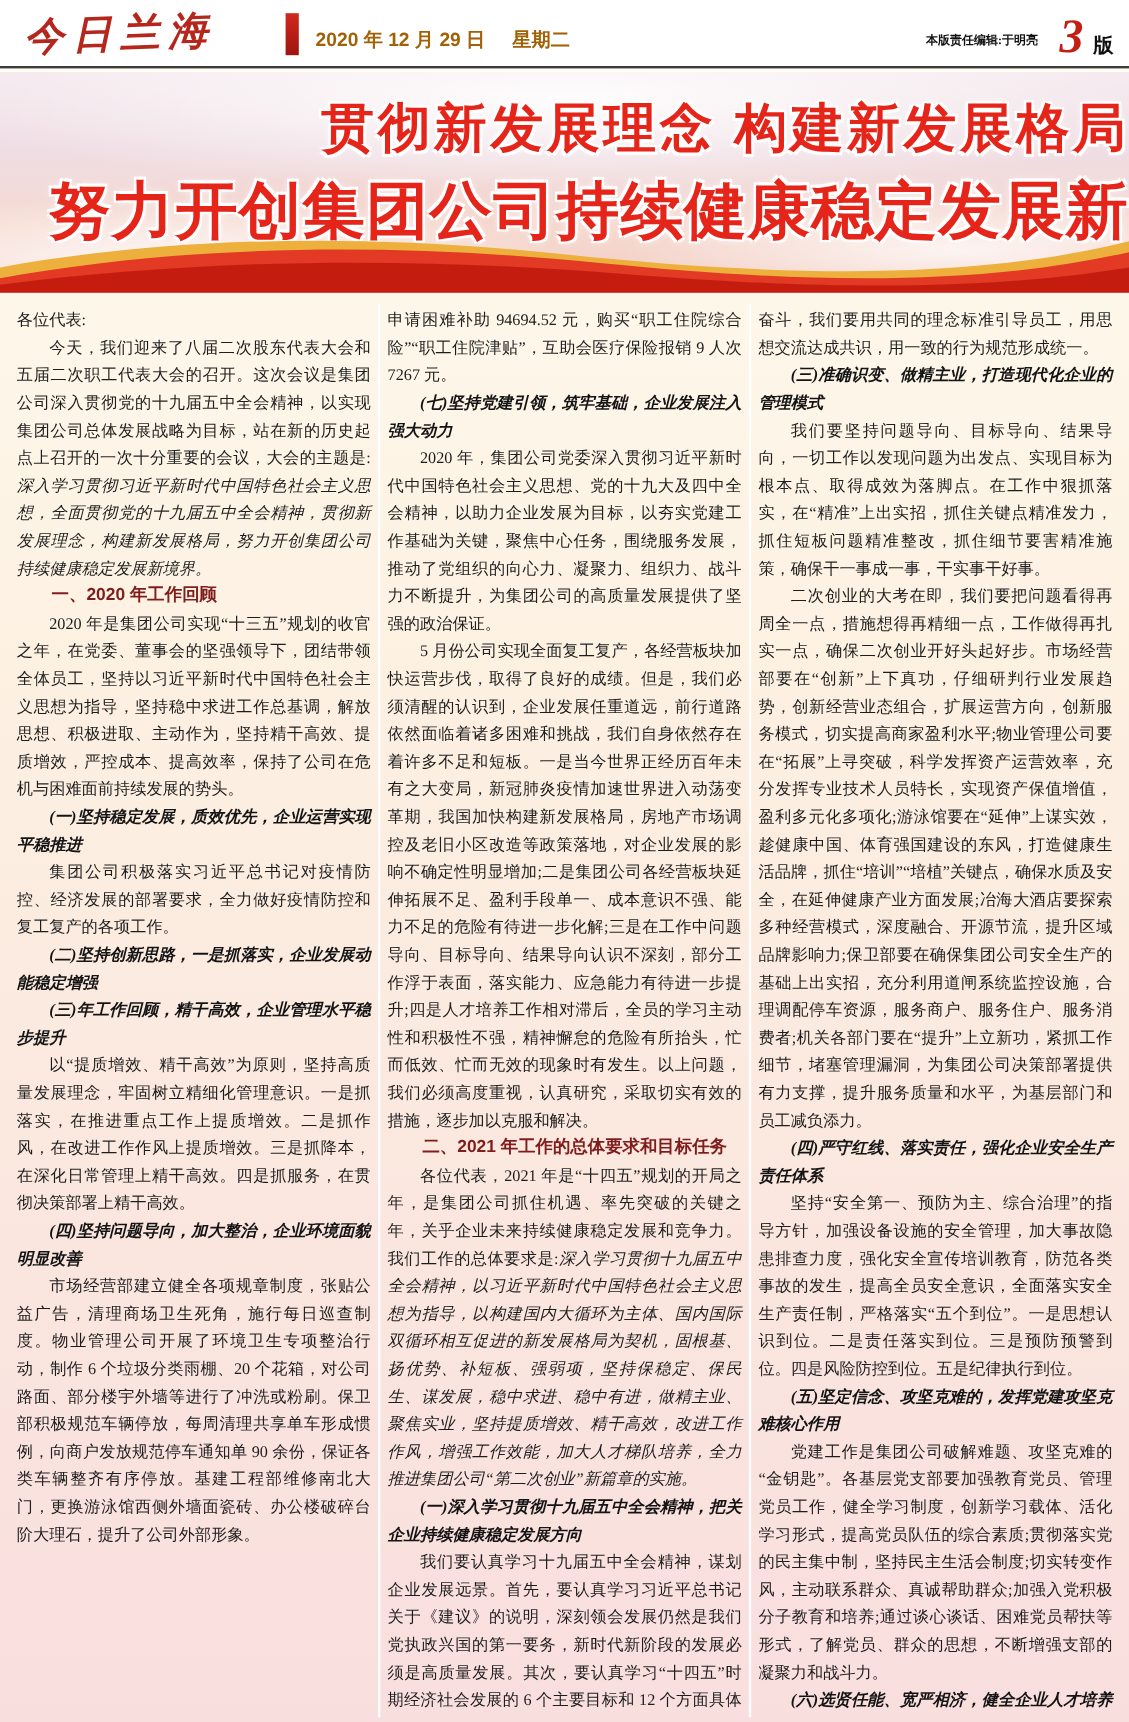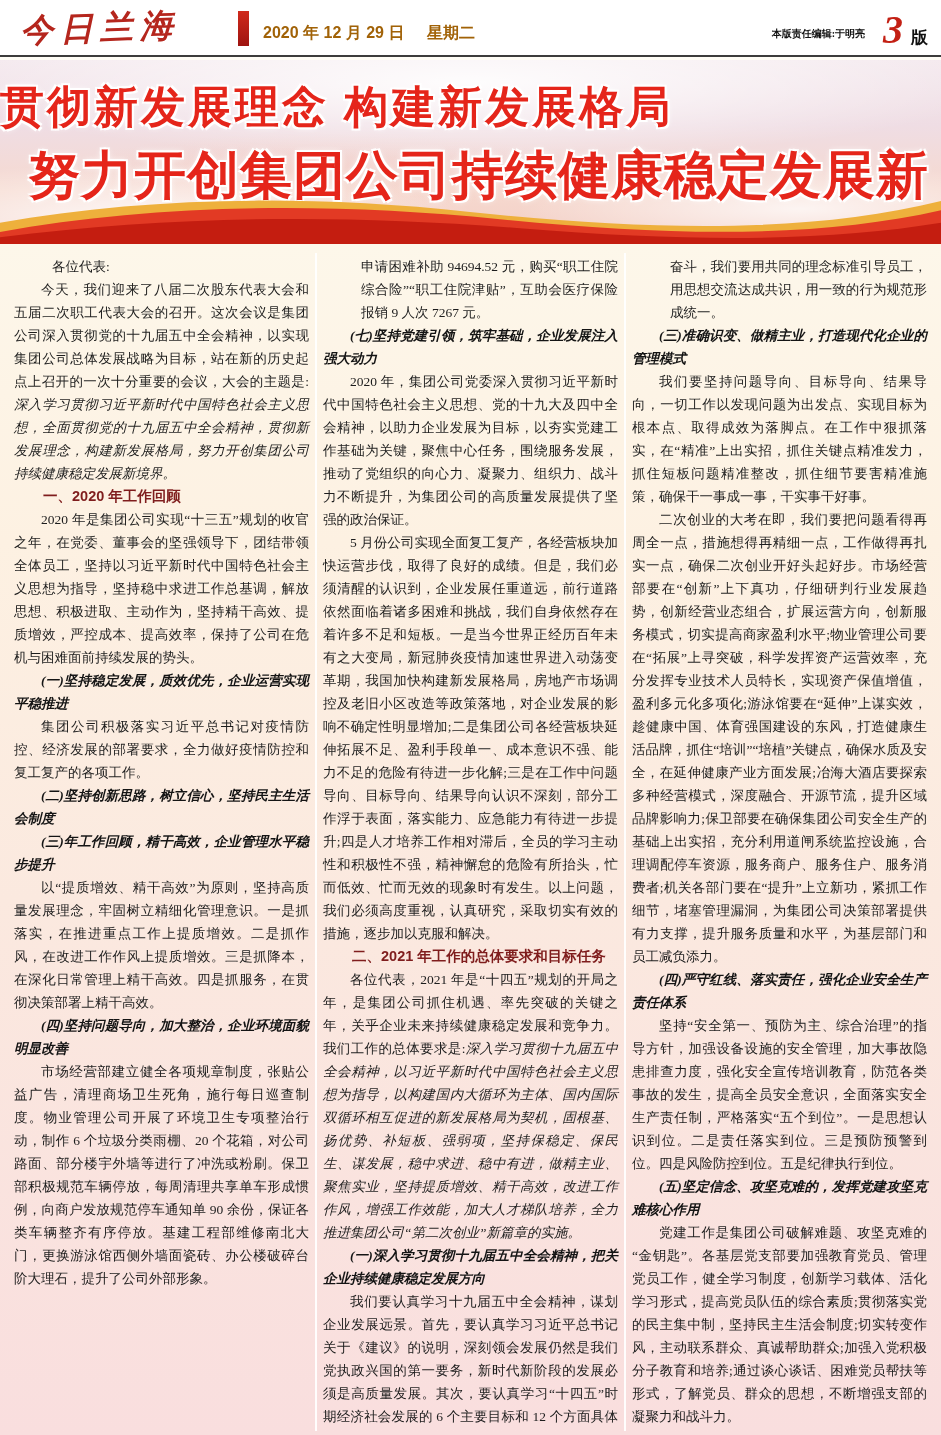--- a/index.html
+++ b/index.html
@@ -22,36 +22,36 @@
   .header-rule{position:absolute;top:55px;left:0;right:0;height:2px;background:#3c3c3c;}
 
   
   .banner{position:absolute;top:60px;left:0;right:0;height:186px;overflow:hidden;
       background:
         radial-gradient(ellipse 55% 45% at 15% 85%, rgba(255,255,255,.85), rgba(255,255,255,0) 65%),
         radial-gradient(ellipse 50% 40% at 85% 80%, rgba(255,255,255,.75), rgba(255,255,255,0) 60%),
         radial-gradient(ellipse 75% 55% at 50% 12%, rgba(255,255,255,.9), rgba(255,255,255,0) 75%),
         radial-gradient(ellipse 40% 30% at 35% 60%, rgba(244,208,200,.55), rgba(255,255,255,0) 70%),
         linear-gradient(180deg,#f4e9ee 0%,#efdde4 35%,#f6d9cf 70%,#f2cdc4 100%);}
-  .headline{text-align:left;color:#e5251a;font-family:"Liberation Sans","DejaVu Sans",sans-serif;font-weight:900;
+  .headline{text-align:right;color:#e5251a;font-family:"Liberation Sans","DejaVu Sans",sans-serif;font-weight:900;
       text-shadow:2px 2px 0 #fff,-2px -2px 0 #fff,2px -2px 0 #fff,-2px 2px 0 #fff,0 0 7px #ffffff;}
   .h-line1{padding-top:18px;font-size:44px;letter-spacing:3px;}
   .h-line2{padding-top:4px;font-size:52px;letter-spacing:1px;margin-left:28px;}
   .byline{padding-top:9px;text-align:center;font-size:21px;font-weight:bold;color:#141414;
       font-family:"Liberation Sans","DejaVu Sans",sans-serif;text-shadow:0 0 4px #fff;}
   .ribbon{position:absolute;left:0;bottom:-4px;width:100%;height:58px;display:block;}
 
   
   .bodybg{position:absolute;top:244px;left:0;right:0;bottom:0;
       background:linear-gradient(180deg,#fdf7ea 0%,#fdf1e2 25%,#fbe9df 55%,#f9dede 100%);}
   .columns{position:absolute;top:253px;left:8px;right:8px;bottom:4px;display:flex;}
   .col{flex:1 1 0;padding:2px 6px 0;overflow:hidden;font-size:13.5px;line-height:23px;
       color:#1d1d1d;text-align:justify;}
   .col p{margin:0;text-indent:2em;}
-  .col p.p0{text-indent:0;margin-left:38px;}
+  .col p.p0{text-indent:0;}
   .col p.h1{font-family:"Liberation Sans","DejaVu Sans",sans-serif;font-weight:bold;font-size:14.5px;color:#7f1d1d;}
   .col p.h2{font-weight:bold;font-style:italic;color:#141414;}
   .kai{font-style:italic;}
   .col-divider{width:2px;background:rgba(255,255,255,.92);}
 </style>
 </head>
 <body>
 
 <div class="page">
 
@@ -81,21 +81,21 @@
 
   <div class="bodybg"></div>
   <div class="columns" id="columns">
       <div class="col">
         <p class="p0">各位代表:</p>
         <p class="p"><span>今天，我们迎来了八届二次股东代表大会和五届二次职工代表大会的召开。这次会议是集团公司深入贯彻党的十九届五中全会精神，以实现集团公司总体发展战略为目标，站在新的历史起点上召开的一次十分重要的会议，大会的主题是:</span><span class="kai">深入学习贯彻习近平新时代中国特色社会主义思想，全面贯彻党的十九届五中全会精神，贯彻新发展理念，构建新发展格局，努力开创集团公司持续健康稳定发展新境界。</span></p>
         <p class="h1">一、2020 年工作回顾</p>
         <p class="p">2020 年是集团公司实现“十三五”规划的收官之年，在党委、董事会的坚强领导下，团结带领全体员工，坚持以习近平新时代中国特色社会主义思想为指导，坚持稳中求进工作总基调，解放思想、积极进取、主动作为，坚持精干高效、提质增效，严控成本、提高效率，保持了公司在危机与困难面前持续发展的势头。</p>
         <p class="h2">(一)坚持稳定发展，质效优先，企业运营实现平稳推进</p>
         <p class="p">集团公司积极落实习近平总书记对疫情防控、经济发展的部署要求，全力做好疫情防控和复工复产的各项工作。</p>
-        <p class="h2">(二)坚持创新思路，树立信心，坚持民主生活会制度</p>
+        <p class="h2">(二)坚持创新思路，一是抓落实，企业发展动能稳定增强</p>
         <p class="h2">(三)年工作回顾，精干高效，企业管理水平稳步提升</p>
         <p class="p">以“提质增效、精干高效”为原则，坚持高质量发展理念，牢固树立精细化管理意识。一是抓落实，在推进重点工作上提质增效。二是抓作风，在改进工作作风上提质增效。三是抓降本，在深化日常管理上精干高效。四是抓服务，在贯彻决策部署上精干高效。</p>
         <p class="h2">(四)坚持问题导向，加大整治，企业环境面貌明显改善</p>
         <p class="p">市场经营部建立健全各项规章制度，张贴公益广告，清理商场卫生死角，施行每日巡查制度。物业管理公司开展了环境卫生专项整治行动，制作 6 个垃圾分类雨棚、20 个花箱，对公司路面、部分楼宇外墙等进行了冲洗或粉刷。保卫部积极规范车辆停放，每周清理共享单车形成惯例，向商户发放规范停车通知单 90 余份，保证各类车辆整齐有序停放。基建工程部维修南北大门，更换游泳馆西侧外墙面瓷砖、办公楼破碎台阶大理石，提升了公司外部形象。</p>
       </div>
       <div class="col-divider"></div>
       <div class="col">
         <p class="p0">申请困难补助 94694.52 元，购买“职工住院综合险”“职工住院津贴”，互助会医疗保险报销 9 人次 7267 元。</p>
         <p class="h2">(七)坚持党建引领，筑牢基础，企业发展注入强大动力</p>
         <p class="p">2020 年，集团公司党委深入贯彻习近平新时代中国特色社会主义思想、党的十九大及四中全会精神，以助力企业发展为目标，以夯实党建工作基础为关键，聚焦中心任务，围绕服务发展，推动了党组织的向心力、凝聚力、组织力、战斗力不断提升，为集团公司的高质量发展提供了坚强的政治保证。</p>

